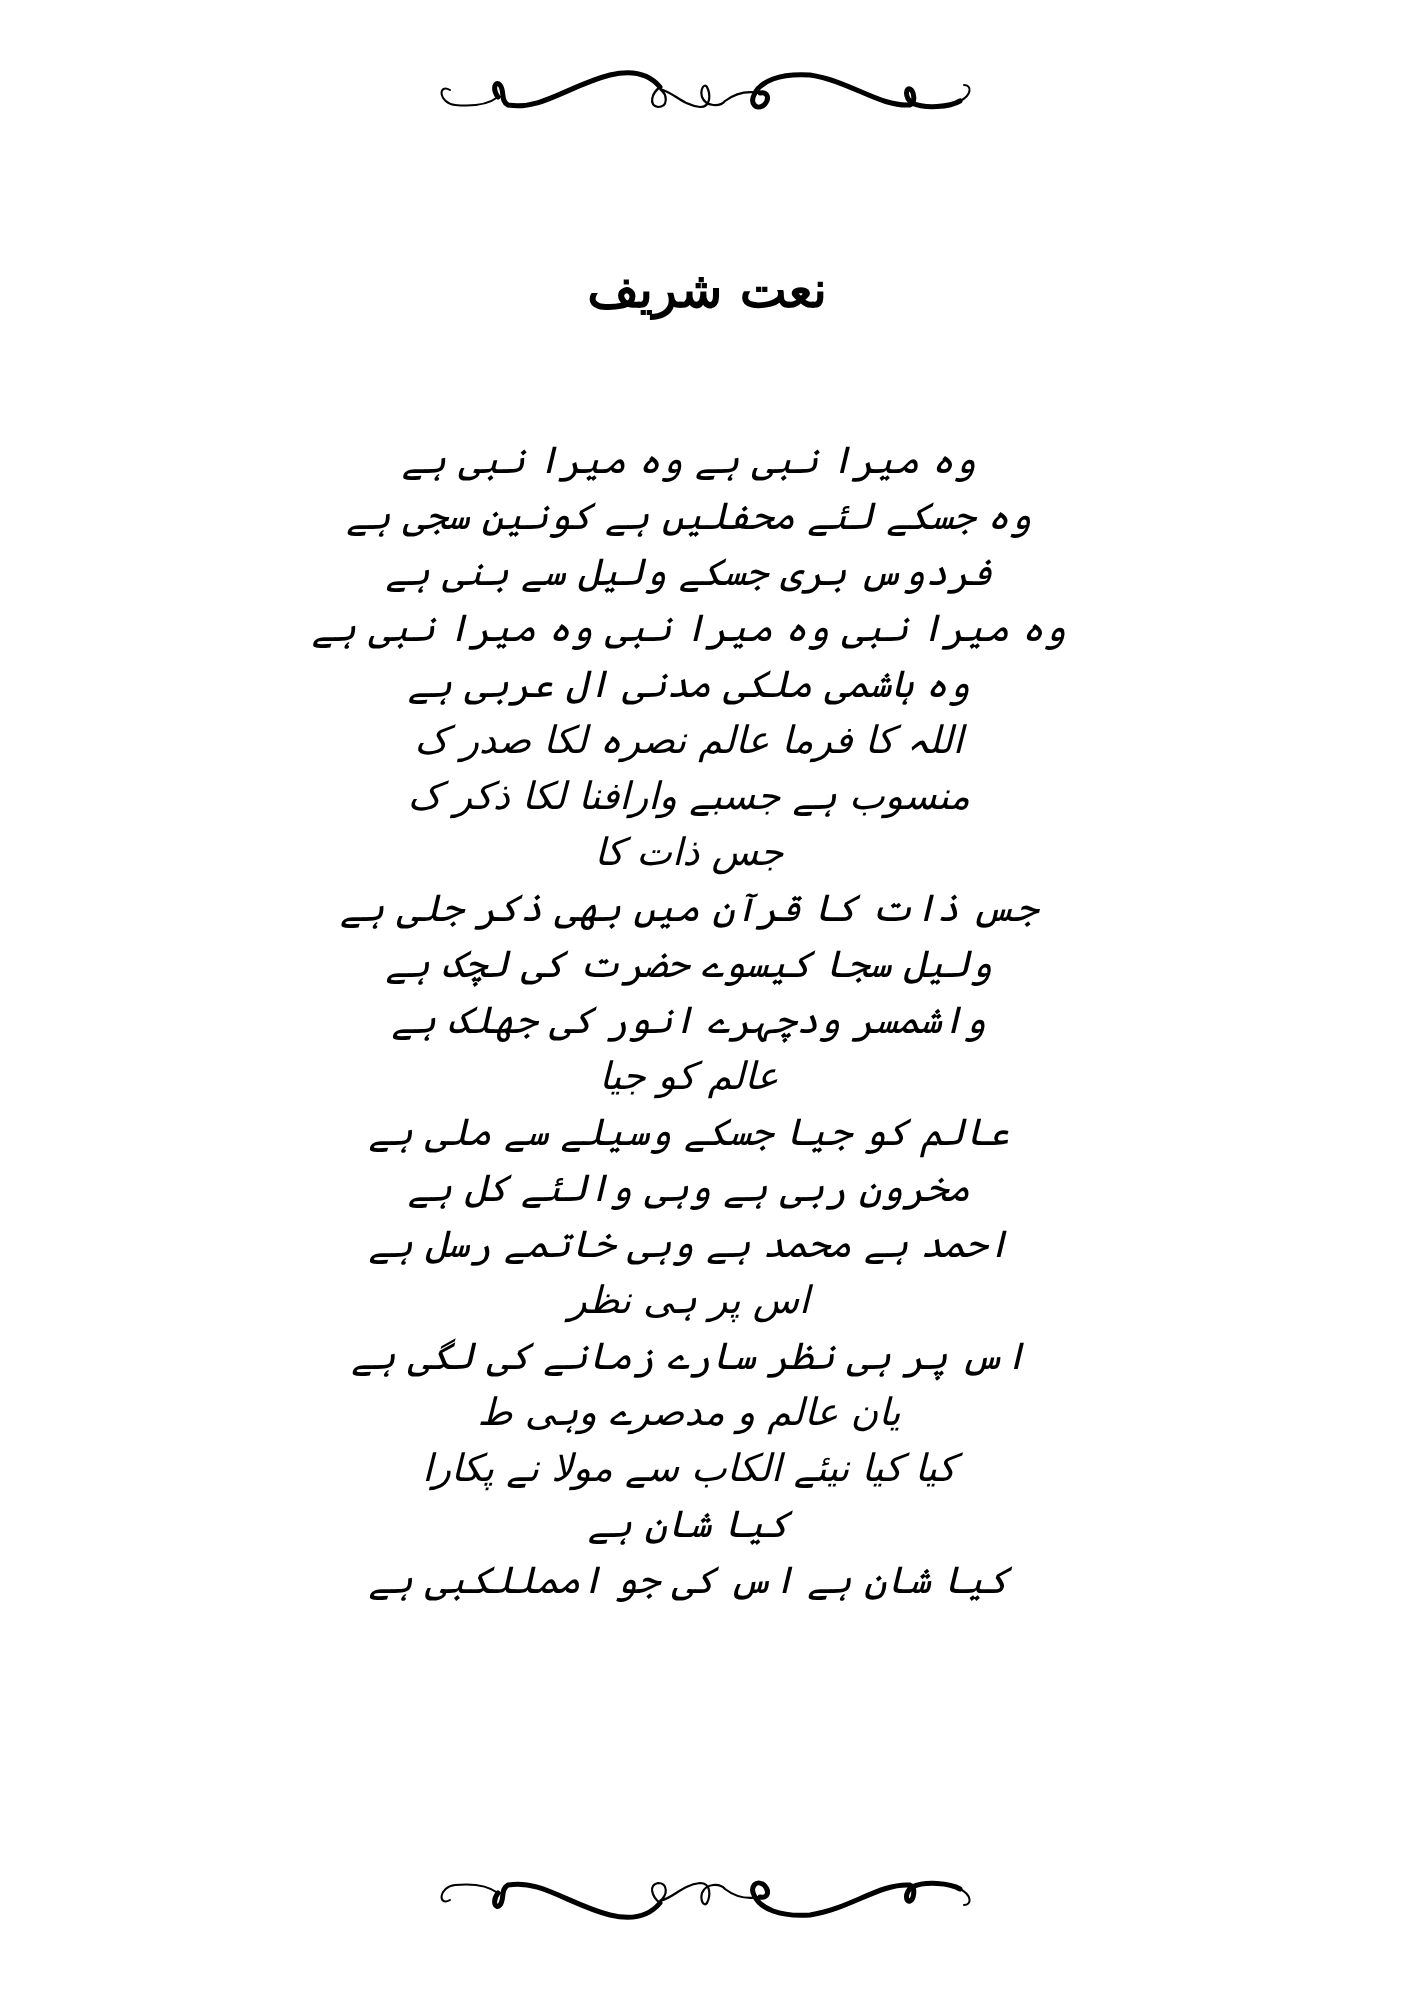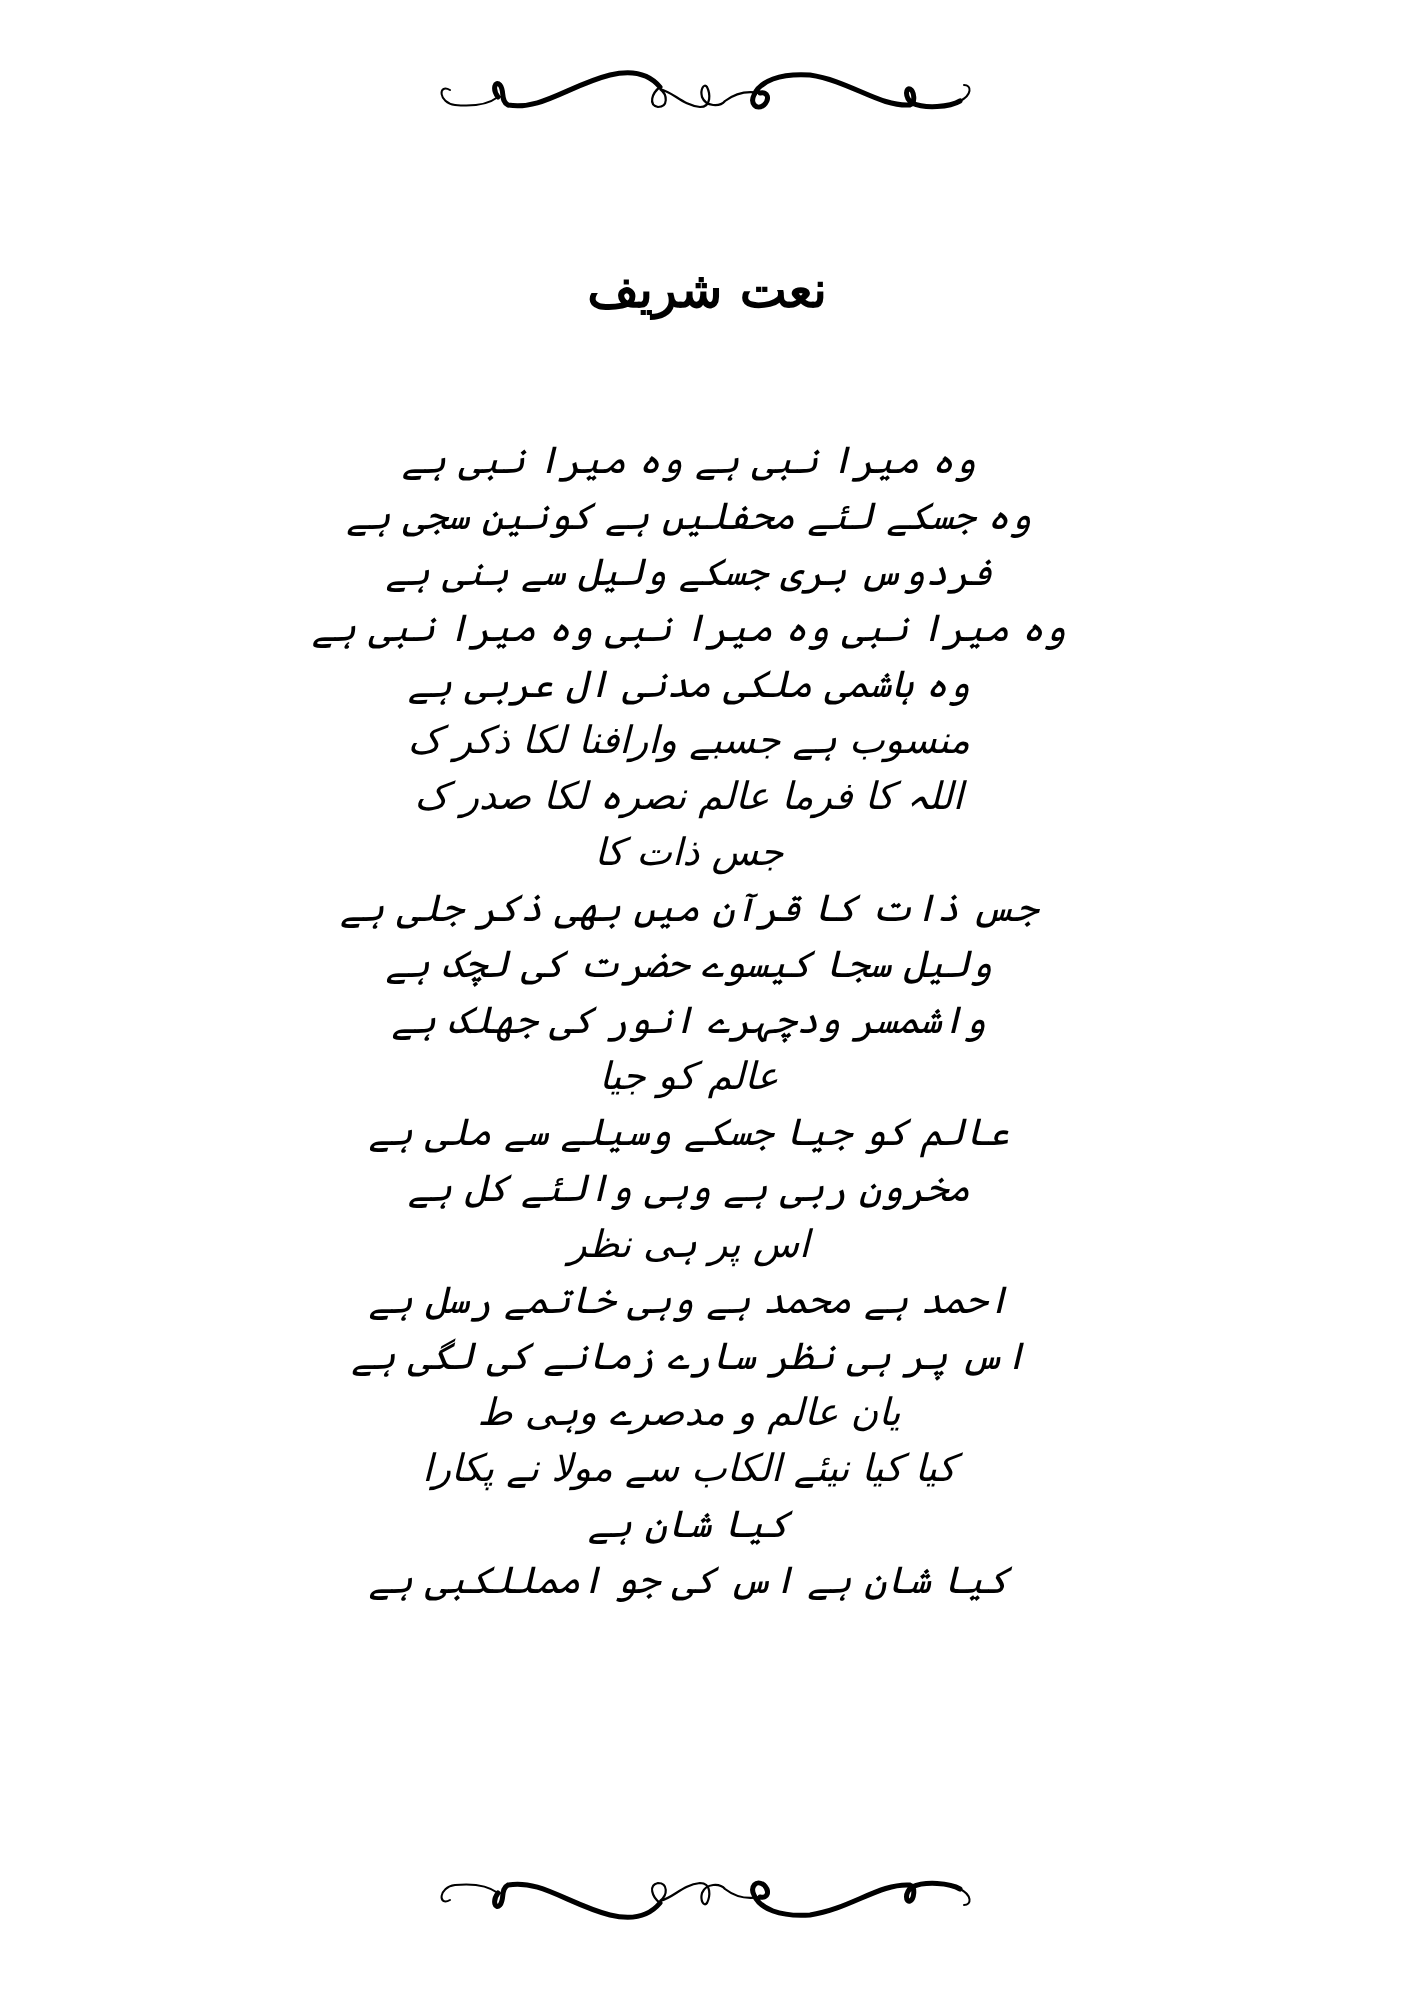--- a/index.html
+++ b/index.html
@@ -71,31 +71,31 @@
 </div>
 
 <div class="title">نعت شریف</div>
 
 <ul class="poem">
   <li>وہ میرا نبی ہے وہ میرا نبی ہے</li>
   <li>وہ جسکے لئے محفلیں ہے کونین سجی ہے</li>
   <li>فردوس بری جسکے ولیل سے بنی ہے</li>
   <li>وہ میرا نبی وہ میرا نبی وہ میرا نبی ہے</li>
   <li>وہ ہاشمی ملکی مدنی ال عربی ہے</li>
+  <li>اللہ کا فرما عالم نصرہ لکا صدر ک</li>
   <li>منسوب ہے جسبے وارافنا لکا ذکر ک</li>
-  <li>اللہ کا فرما عالم نصرہ لکا صدر ک</li>
   <li>جس ذات کا</li>
   <li>جس ذات کا قرآن میں بھی ذکر جلی ہے</li>
   <li>ولیل سجا کیسوے حضرت کی لچک ہے</li>
   <li>واشمسر ودچہرے انور کی جھلک ہے</li>
   <li>عالم کو جیا</li>
   <li>عالم کو جیا جسکے وسیلے سے ملی ہے</li>
   <li>مخرون ربی ہے وہی والئے کل ہے</li>
+  <li>احمد ہے محمد ہے وہی خاتمے رسل ہے</li>
   <li>اس پر ہی نظر</li>
-  <li>احمد ہے محمد ہے وہی خاتمے رسل ہے</li>
   <li>اس پر ہی نظر سارے زمانے کی لگی ہے</li>
   <li>یان عالم و مدصرے وہی ط</li>
   <li>کیا کیا نیئے الکاب سے مولا نے پکارا</li>
   <li>کیا شان ہے</li>
   <li>کیا شان ہے اس کی جو اممللکبی ہے</li>
 </ul>
 
 <div class="ornament ornament-bottom">
   <svg viewBox="0 0 574 80" xmlns="http://www.w3.org/2000/svg">
     <g fill="none" stroke="#000" stroke-linecap="round" transform="translate(0,80) scale(1,-1)">

